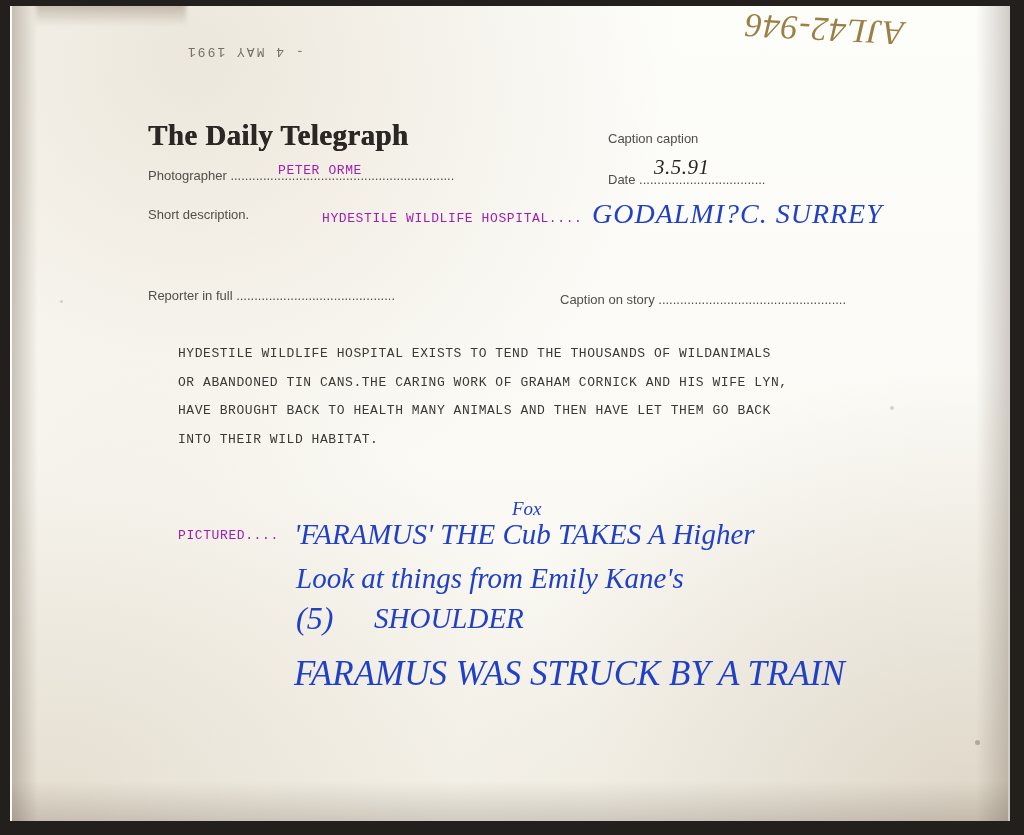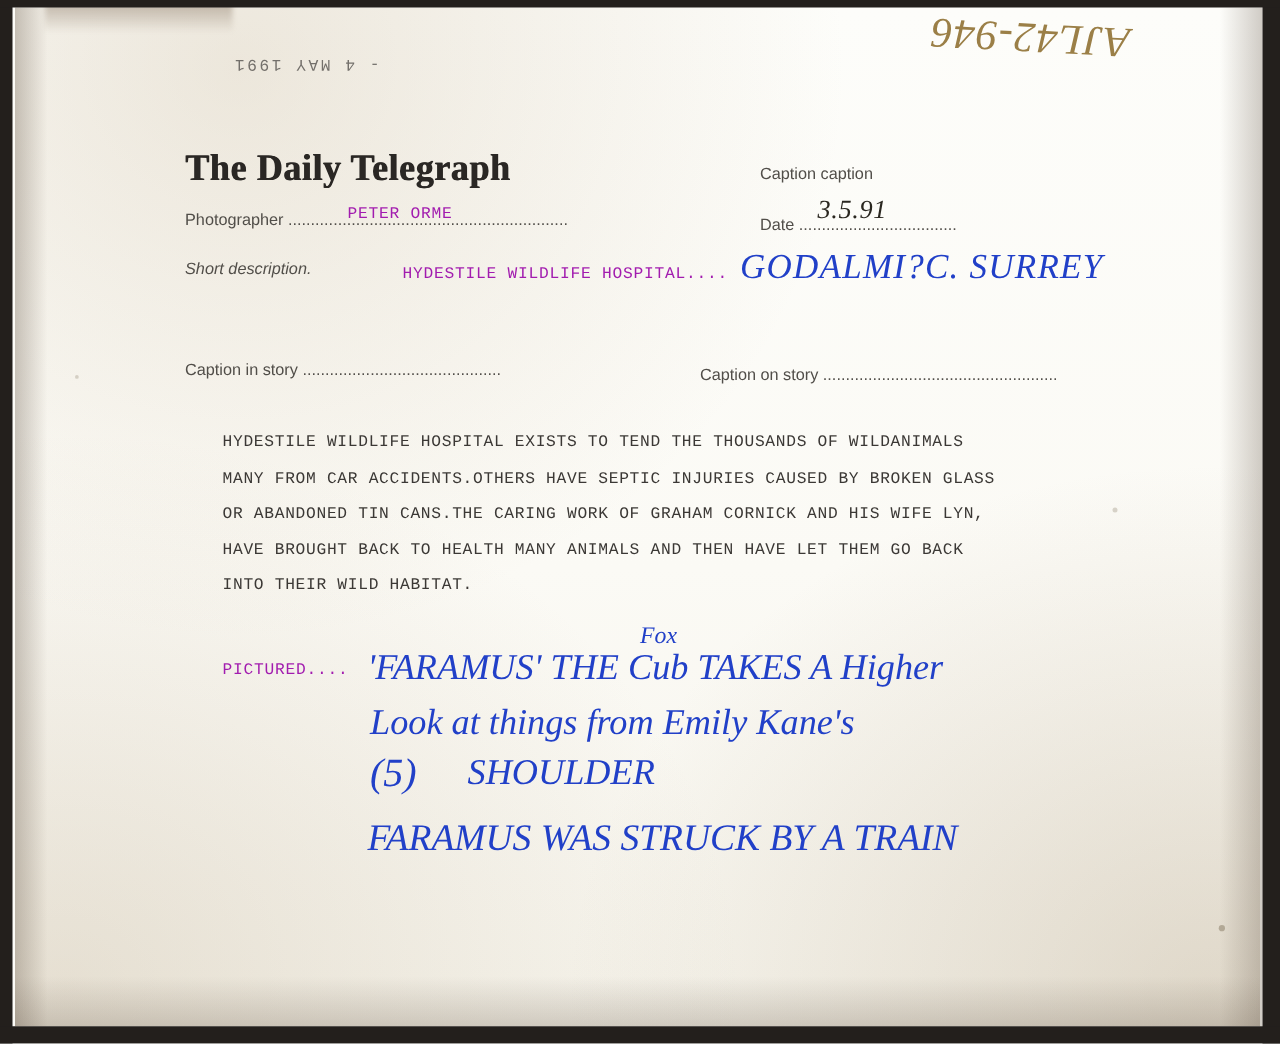--- a/index.html
+++ b/index.html
@@ -195,37 +195,36 @@
   <div id="masthead">The Daily Telegraph</div>
 
   <div class="field-label" style="left:608px; top:131px;">Caption caption</div>
 
   <div class="field-label" style="left:148px; top:168px;">Photographer ..............................................................</div>
   <div class="typed" style="left:278px; top:163px;">PETER ORME</div>
 
   <div class="field-label" style="left:608px; top:172px;">Date ...................................</div>
   <div class="hand-blue" style="left:654px; top:155px; font-size:21px; color:#2a2720;">3.5.91</div>
 
-  <div class="field-label" style="left:148px; top:207px;font-style:italic;">Short description.</div>
+  <div class="field-label" style="left:148px; top:207px;">Short description.</div>
   <div class="typed" style="left:322px; top:211px;">HYDESTILE WILDLIFE HOSPITAL....</div>
   <div class="hw" style="left:592px; top:198px; font-size:28px; letter-spacing:1px;">GODALMI?C.    SURREY</div>
 
-  <div class="field-label" style="left:148px; top:288px;">Caption in story ............................................</div>
+  <div class="field-label" style="left:148px; top:288px;">Reporter in full ............................................</div>
   <div class="field-label" style="left:560px; top:292px;">Caption on story ....................................................</div>
 
   <div id="body-block">
     <div class="line">HYDESTILE WILDLIFE HOSPITAL EXISTS TO TEND THE THOUSANDS OF WILDANIMALS</div>
-    <div class="line">MANY FROM CAR ACCIDENTS.OTHERS HAVE SEPTIC INJURIES CAUSED BY BROKEN GLASS</div>
     <div class="line">OR ABANDONED TIN CANS.THE CARING WORK OF GRAHAM CORNICK AND HIS WIFE LYN,</div>
     <div class="line">HAVE BROUGHT BACK TO HEALTH MANY ANIMALS AND THEN HAVE LET THEM GO BACK</div>
     <div class="line">INTO THEIR WILD HABITAT.</div>
   </div>
 
   <div class="typed" style="left:178px; top:528px;">PICTURED....</div>
 
   <div class="hw" style="left:512px; top:498px; font-size:19px;">Fox</div>
   <div class="hw" style="left:294px; top:518px; font-size:29px;text-align:right;">'FARAMUS' THE  Cub TAKES A Higher</div>
   <div class="hw" style="left:296px; top:562px; font-size:29px;text-align:right;">Look at things from Emily Kane's</div>
   <div class="hw" style="left:296px; top:600px; font-size:32px;">(5)</div>
   <div class="hw" style="left:374px; top:602px; font-size:29px;">SHOULDER</div>
-  <div class="hw" style="left:294px; top:654px; font-size:30px;">FARAMUS WAS STRUCK BY A TRAIN</div>
+  <div class="hw" style="left:294px; top:654px; font-size:35px;">FARAMUS WAS STRUCK BY A TRAIN</div>
 
 </div>
 
 </body></html>

